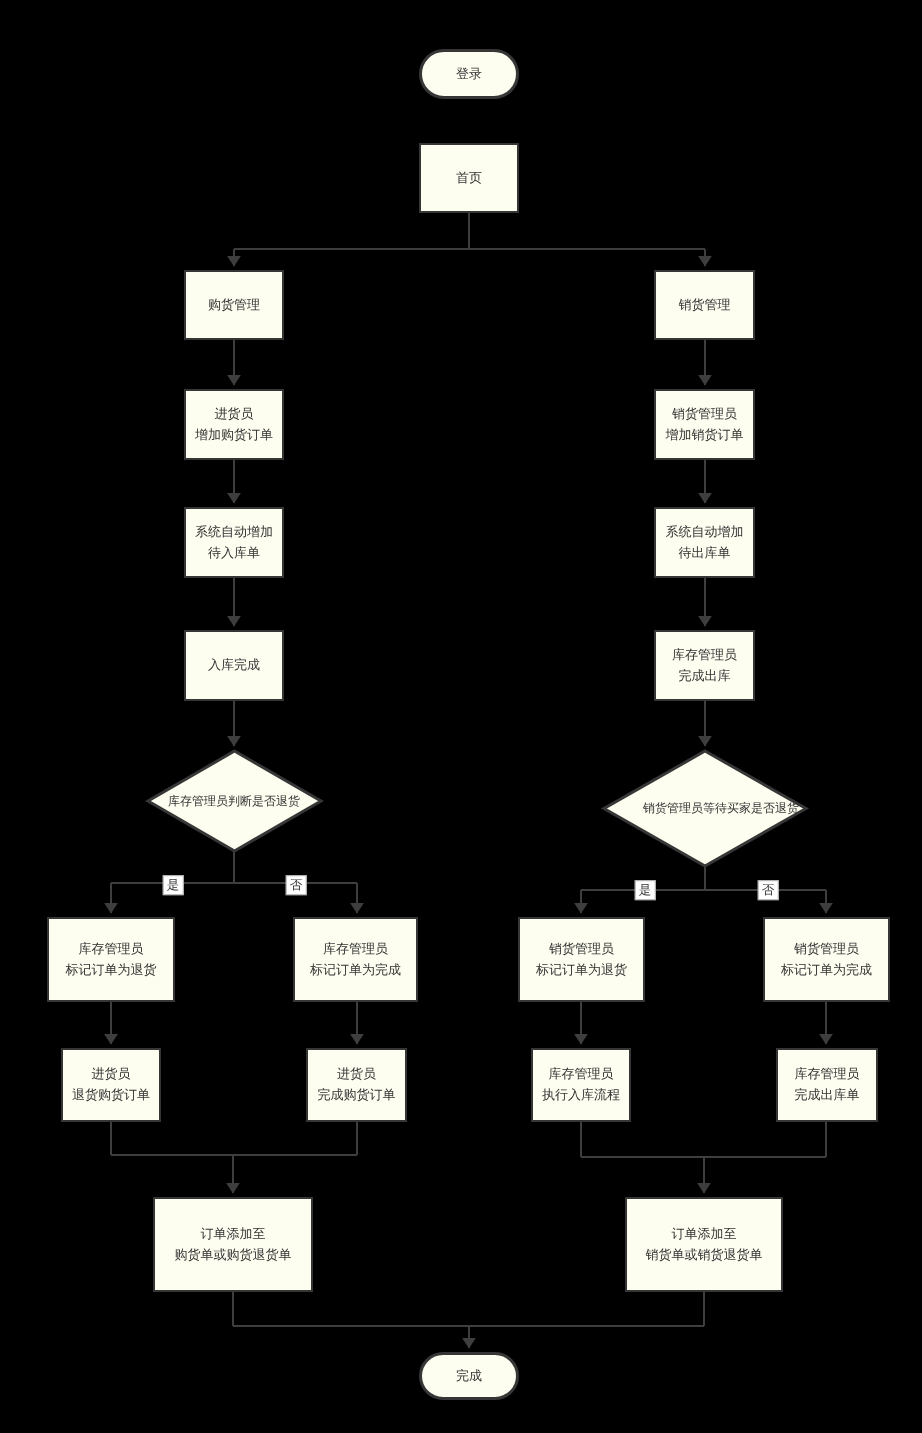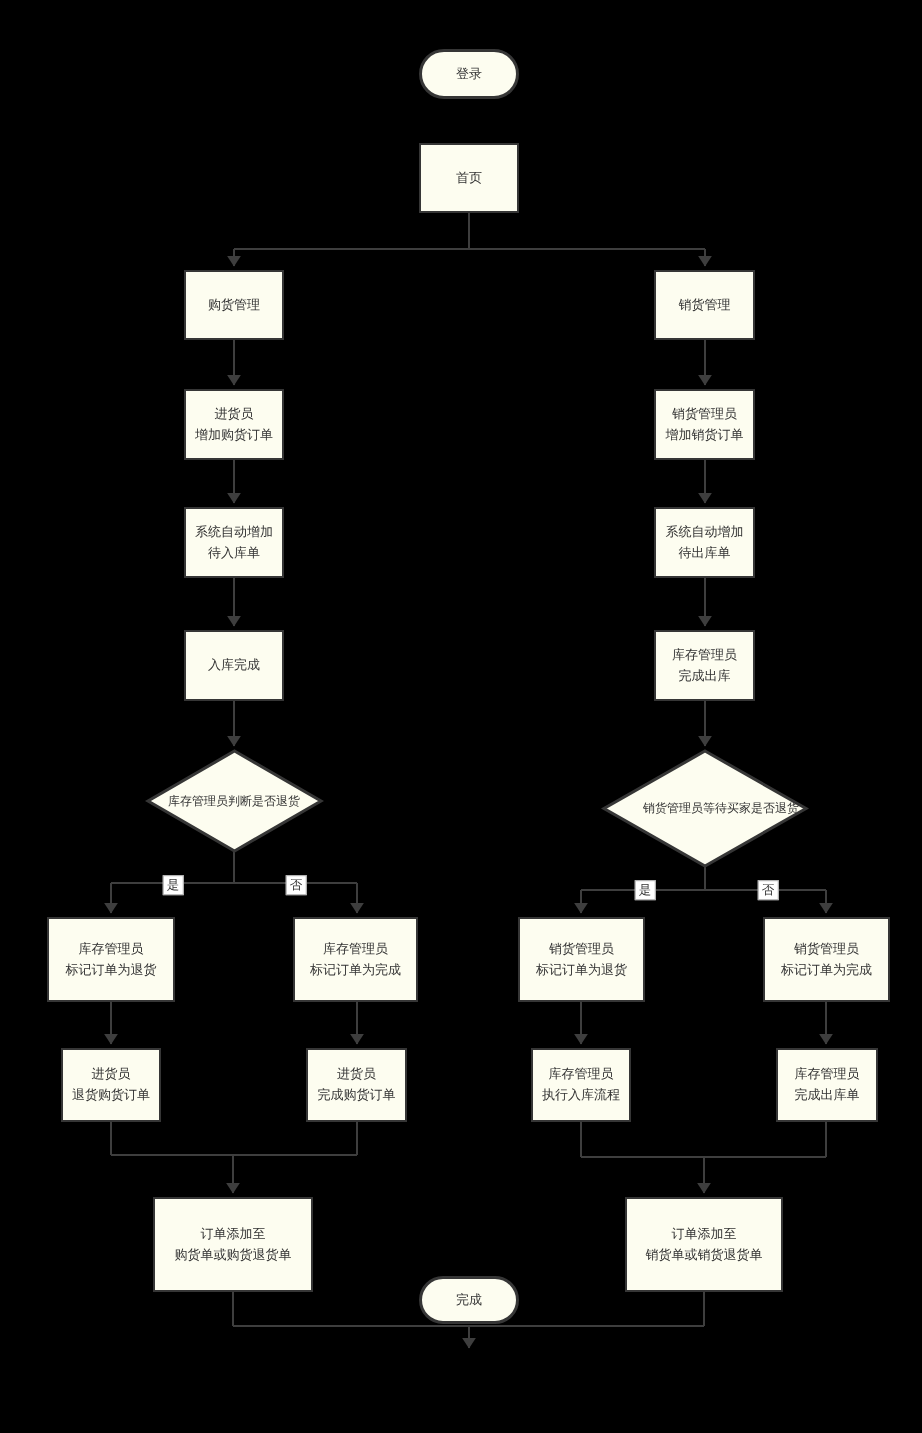--- a/index.html
+++ b/index.html
@@ -153,15 +153,15 @@
 
   <div class="node" style="left:531px;top:1048px;width:100px;height:74px;">库存管理员
 执行入库流程</div>
 
   <div class="node" style="left:776px;top:1048px;width:102px;height:74px;">库存管理员
 完成出库单</div>
 
   <div class="node" style="left:625px;top:1197px;width:158px;height:95px;">订单添加至
 销货单或销货退货单</div>
 
-  <div class="node pill" style="left:419px;top:1276px;width:100px;height:48px;">完成</div>
+  <div class="node pill" style="left:419px;top:1352px;width:100px;height:48px;">完成</div>
 
 </div>
 
 </body></html>

